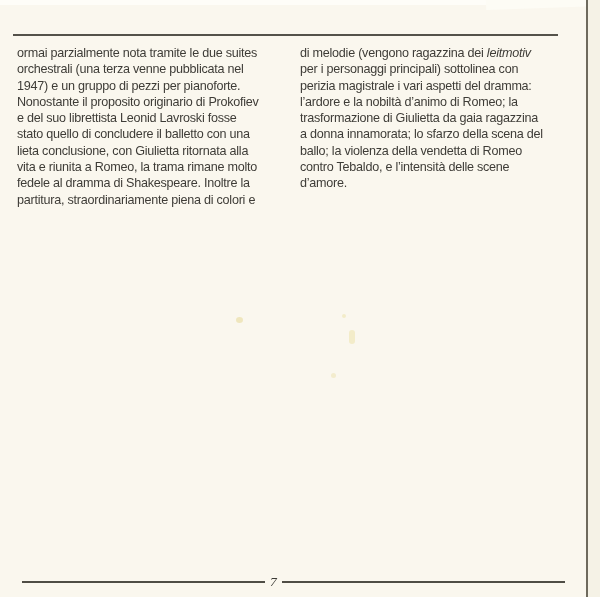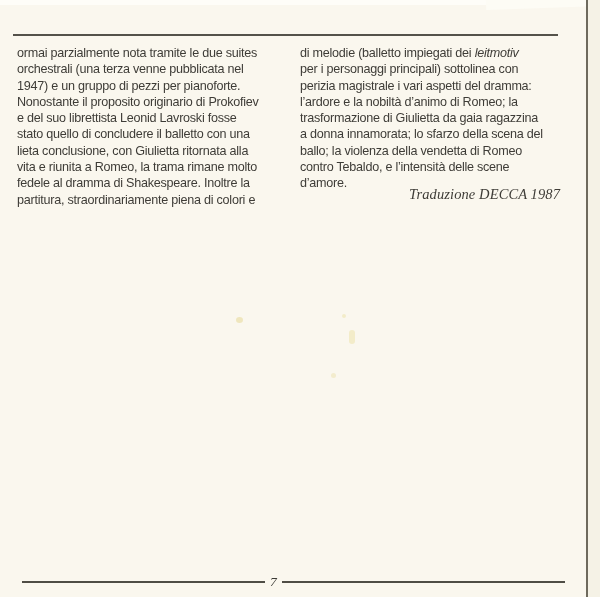--- a/index.html
+++ b/index.html
@@ -92,31 +92,30 @@
 orchestrali (una terza venne pubblicata nel
 1947) e un gruppo di pezzi per pianoforte.
 Nonostante il proposito originario di Prokofiev
 e del suo librettista Leonid Lavroski fosse
 stato quello di concludere il balletto con una
 lieta conclusione, con Giulietta ritornata alla
 vita e riunita a Romeo, la trama rimane molto
 fedele al dramma di Shakespeare. Inoltre la
 partitura, straordinariamente piena di colori e</div>
 
-  <div class="col col-right"><span>di melodie (balletto impiegati dei </span><span class="italic-term">leitmotiv</span><span>
+  <div class="col col-right"><span>di melodie (vengono ragazzina dei </span><span class="italic-term">leitmotiv</span><span>
 per i personaggi principali) sottolinea con
 perizia magistrale i vari aspetti del dramma:
 l’ardore e la nobiltà d’animo di Romeo; la
 trasformazione di Giulietta da gaia ragazzina
 a donna innamorata; lo sfarzo della scena del
 ballo; la violenza della vendetta di Romeo
 contro Tebaldo, e l’intensità delle scene
 d’amore.</span></div>
 
-  <div class="credit">Traduzione DECCA 1987</div>
 
   <div class="speck s1"></div>
   <div class="speck s2"></div>
   <div class="speck s3"></div>
   <div class="speck s4"></div>
 
   <div class="footer">
     <div class="footer-rule left"></div>
     <div class="page-number">7</div>
     <div class="footer-rule right"></div>

